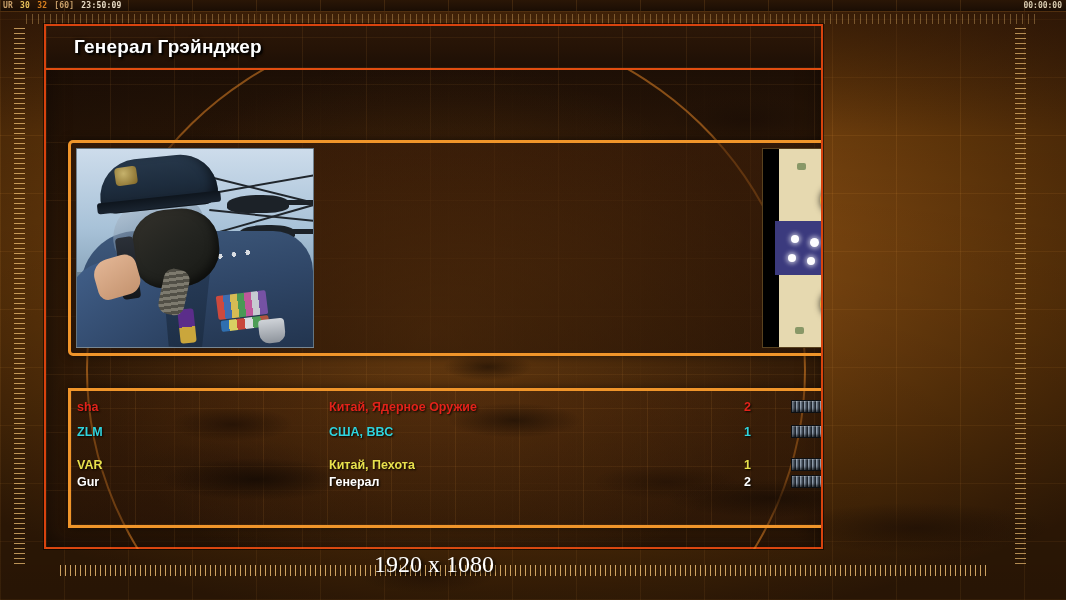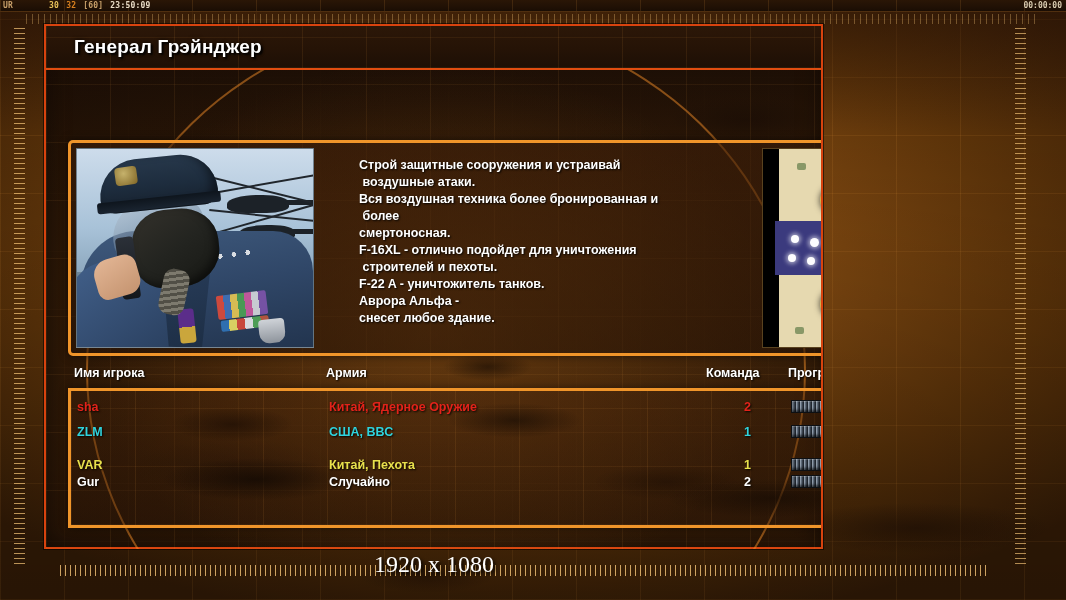--- a/index.html
+++ b/index.html
@@ -42,21 +42,21 @@
     background:repeating-linear-gradient(90deg, rgba(255,170,70,.13) 0 1px, rgba(0,0,0,0) 1px 64px);
   }
   .tb-left{
     position:absolute; left:2px; top:1px;
     font-family:"DejaVu Sans Mono", monospace;
     font-size:8px; font-weight:bold; letter-spacing:.2px; white-space:nowrap;
     line-height:10px;
   }
   .tb-left span{ padding:0 1px; }
   .c-tan{ color:#c9a06a; }
-  .c-yel{ color:#e8c15a;margin-left:29px; }
+  .c-yel{ color:#e8c15a; }
   .c-org{ color:#d8801f; }
   .c-wht{ color:#e9dcc6; }
   .tb-right{
     position:absolute; right:4px; top:1px;
     font-family:"DejaVu Sans Mono", monospace;
     font-size:8px; font-weight:bold; color:#d9cbb0; line-height:10px;
   }
 
   
   .ruler { position:absolute; z-index:12; pointer-events:none; }
@@ -402,30 +402,20 @@
         <div class="visor"></div>
         <div class="mask"></div>
         <div class="hose"></div>
         <div class="cap"></div>
         <div class="cap-band"></div>
         <div class="cap-brass"></div>
         <div class="radio"></div>
         <div class="hand"></div>
       </div>
 
-      <div id="desc">Строй защитные сооружения и устраивай
- воздушные атаки.
-Вся воздушная техника более бронированная и
- более
-смертоносная.
-F-16XL - отлично подойдет для уничтожения
- строителей и пехоты.
-F-22 A - уничтожитель танков.
-Аврора Альфа -
-снесет любое здание.</div>
 
       <div id="minimap-frame">
         <div id="minimap">
           <div class="mm-layer land"></div>
 
           <div class="water w-top">
             <span class="wdot" style="left:34%; top:22%; width:9px; height:9px;"></span>
             <span class="wdot" style="left:58%; top:44%; width:10px; height:10px;"></span>
             <span class="wdot" style="left:36%; top:62%; width:8px; height:8px;"></span>
             <span class="wdot" style="left:62%; top:72%; width:7px; height:7px;"></span>
@@ -457,26 +447,20 @@
           <span class="mm-prop" style="left:85%; top:90%;"></span>
 
           <div class="startpos sp2">2</div>
           <div class="startpos sp3">3</div>
           <div class="startpos sp4">4</div>
           <div class="startpos sp1">1</div>
         </div>
       </div>
     </div>
 
-    <div id="list-headers">
-      <div class="hcell h-name">Имя игрока</div>
-      <div class="hcell h-army">Армия</div>
-      <div class="hcell h-team">Команда</div>
-      <div class="hcell h-prog">Прогресс</div>
-    </div>
 
     <div id="list-panel">
 
       <div class="prow" style="top:6px;">
         <div class="cell c-name" style="color: rgb(226, 35, 26);">sha</div>
         <div class="cell c-army" style="color: rgb(226, 35, 26);">Китай, Ядерное Оружие</div>
         <div class="cell c-team" style="color: rgb(226, 35, 26);">2</div>
         <div class="cell c-prog">
             <div class="bar"></div>
           </div>
@@ -495,21 +479,21 @@
         <div class="cell c-name" style="color: rgb(232, 224, 76);">VAR</div>
         <div class="cell c-army" style="color: rgb(232, 224, 76);">Китай, Пехота</div>
         <div class="cell c-team" style="color: rgb(232, 224, 76);">1</div>
         <div class="cell c-prog">
             <div class="bar"></div>
           </div>
       </div>
 
       <div class="prow" style="top:81px;">
         <div class="cell c-name" style="color: rgb(255, 255, 255);">Gur</div>
-        <div class="cell c-army" style="color: rgb(255, 255, 255);">Случайно</div>
+        <div class="cell c-army" style="color: rgb(255, 255, 255);">Генерал</div>
         <div class="cell c-team" style="color: rgb(255, 255, 255);">2</div>
         <div class="cell c-prog">
             <div class="bar"></div>
           </div>
       </div>
 
     </div>
   </div>
 </div>
 

